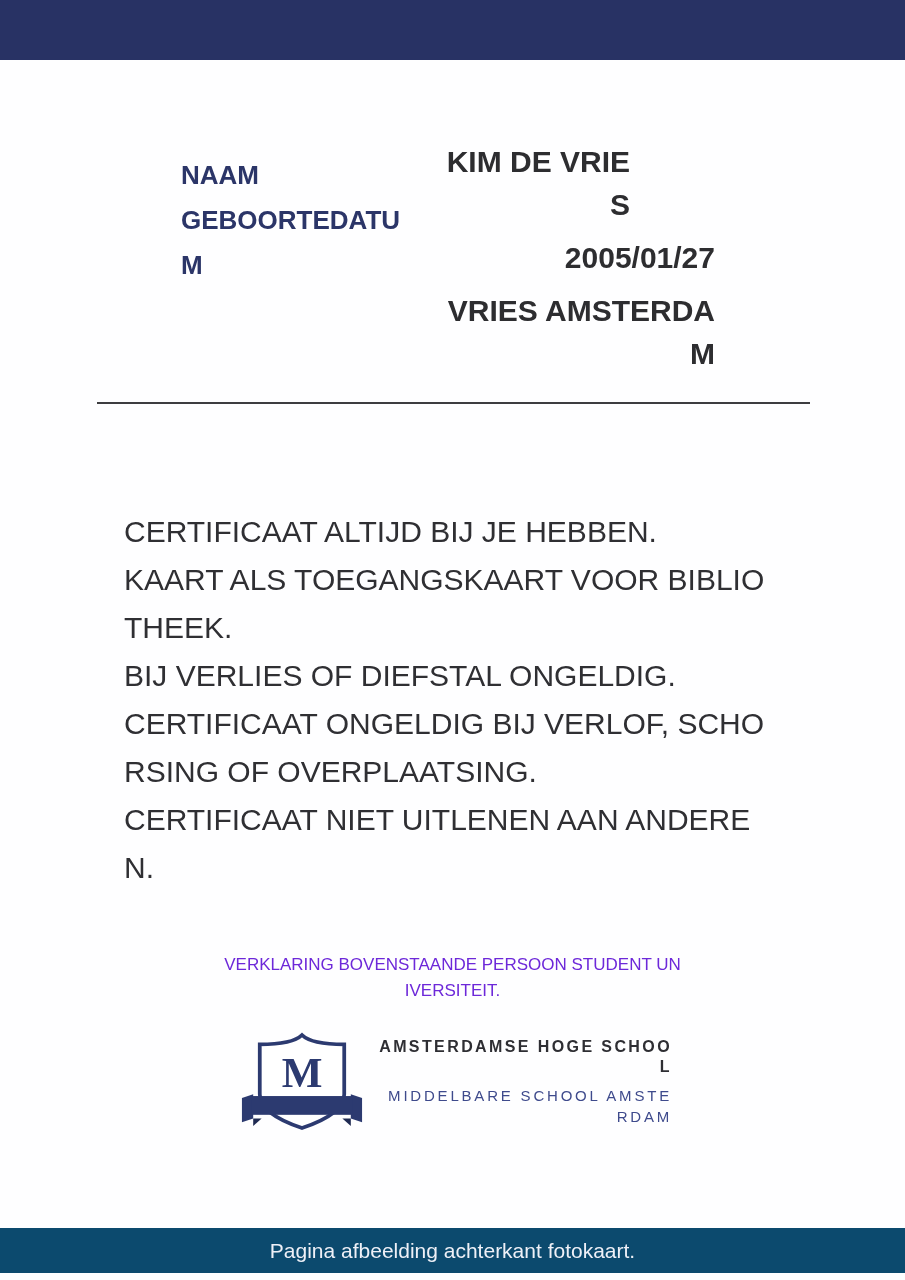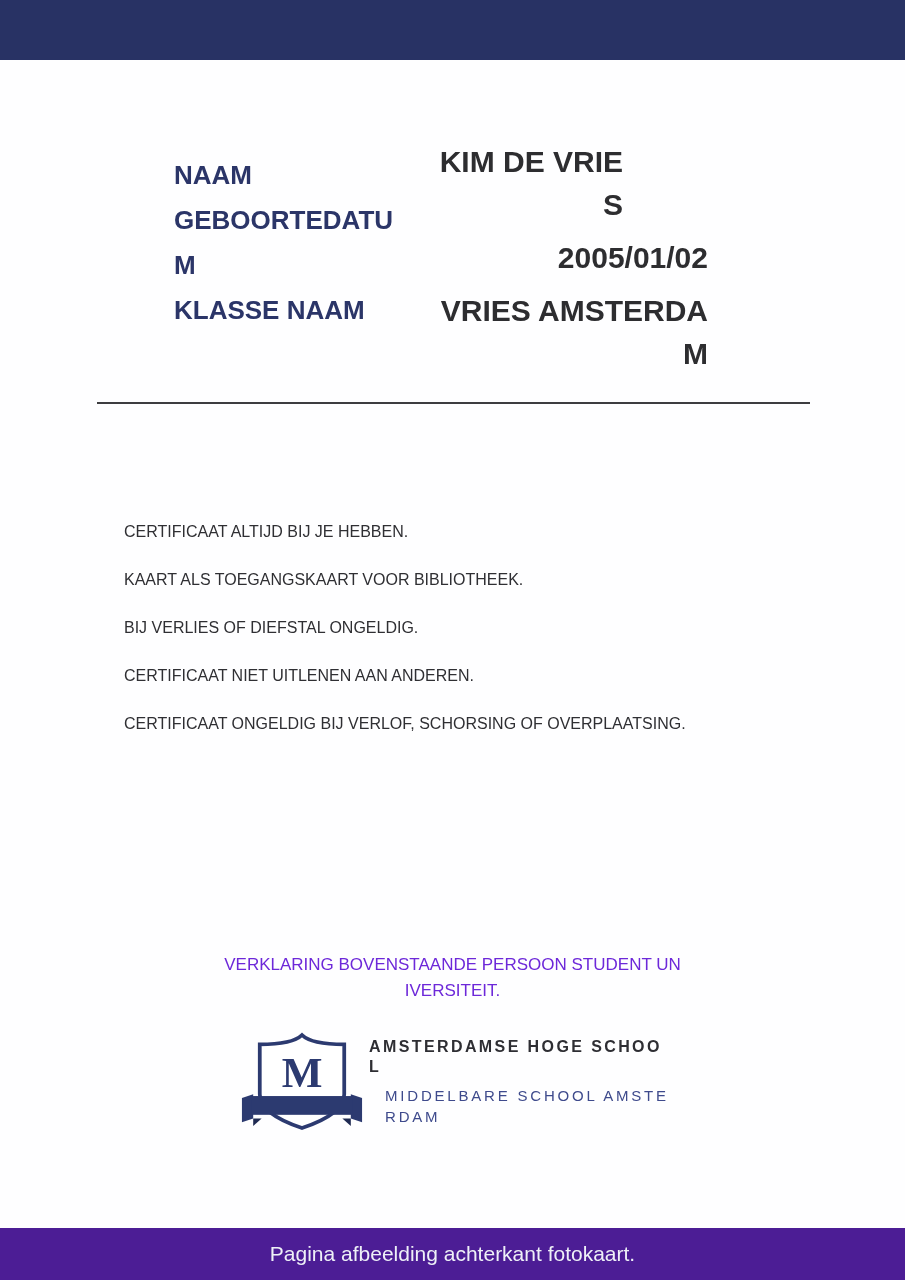--- a/index.html
+++ b/index.html
@@ -2,79 +2,78 @@
 <html><head>
 <meta charset="utf-8">
 <style>
   html,body{margin:0;padding:0;background:#fefeff;}
   .page{
     position:relative;width:905px;height:1280px;overflow:hidden;
     background:#fefeff;font-family:"Liberation Sans","DejaVu Sans",sans-serif;
   }
   .topbar{position:absolute;top:0;left:0;width:100%;height:60px;background:#283264;}
 
-  .fields{position:absolute;top:130px;left:174px;width:544px;display:flex;justify-content:space-between;}
+  .fields{position:absolute;top:130px;left:181px;width:544px;display:flex;justify-content:space-between;}
   .labels-col{width:228px;padding-top:23px;color:#2b3568;font-size:26px;font-weight:600;
     line-height:45px;word-break:break-all;}
   .labels-col p{margin:0;}
   .values-col{width:300px;text-align:right;color:#2d2d30;font-size:30px;font-weight:700;
     line-height:43px;word-break:break-all;}
   .values-col p{margin:10px;}
   .val-name{width:195px;margin-left:auto;}
   .val-team{width:280px;margin-left:auto;}
 
   .divider{position:absolute;top:402px;left:97px;width:713px;height:2px;background:#3d3d40;}
 
-  .rules{position:absolute;top:508px;left:124px;width:652px;font-size:16px;line-height:48px;
+  .rules{position:absolute;top:508px;left:124px;width:652px;font-size:30px;line-height:48px;
     color:#2f2f33;word-break:break-all;}
   .rules p{margin:0;}
 
   .declaration{position:absolute;top:952px;left:222px;width:461px;text-align:center;
     font-size:17px;line-height:26px;color:#6d28d9;word-break:break-all;}
 
   .logo-row{position:absolute;top:1032px;left:241px;display:flex;align-items:center;gap:6px;}
   .crest{flex:0 0 auto;}
-  .school-text{width:303px;text-align:left;}
+  .school-text{width:303px;text-align:right;}
   .school-name{font-size:16px;font-weight:700;letter-spacing:2.4px;line-height:20px;
     color:#2e2e33;word-break:break-all;margin:0;}
   .school-sub{font-size:15px;letter-spacing:2.8px;line-height:21px;color:#3e4a8c;
     word-break:break-all;margin:8px 0 0 16px;}
 
-  .footer{position:absolute;top:1228px;left:0;width:100%;height:52px;background:#4c1d95;
+  .footer{position:absolute;top:1228px;left:0;width:100%;height:45px;background:#0c4a6e;
     display:flex;align-items:center;justify-content:center;}
   .footer-text{color:#eef0f7;font-size:21px;}
 </style>
 </head>
 <body>
 
 <div class="page">
 
   <div class="topbar"></div>
 
   <div class="fields">
     <div class="labels-col">
       <p>NAAM</p>
       <p>GEBOORTEDATUM</p>
-      <p>KLASSE NAAM</p>
     </div>
     <div class="values-col">
       <p class="val-name">KIM DE VRIES</p>
-      <p>2005/01/02</p>
+      <p>2005/01/27</p>
       <p class="val-team">VRIES AMSTERDAM</p>
     </div>
   </div>
 
   <div class="divider"></div>
 
   <div class="rules">
     <p>CERTIFICAAT ALTIJD BIJ JE HEBBEN.</p>
     <p>KAART ALS TOEGANGSKAART VOOR BIBLIOTHEEK.</p>
     <p>BIJ VERLIES OF DIEFSTAL ONGELDIG.</p>
+    <p>CERTIFICAAT ONGELDIG BIJ VERLOF, SCHORSING OF OVERPLAATSING.</p>
     <p>CERTIFICAAT NIET UITLENEN AAN ANDEREN.</p>
-    <p>CERTIFICAAT ONGELDIG BIJ VERLOF, SCHORSING OF OVERPLAATSING.</p>
   </div>
 
   <div class="declaration">VERKLARING BOVENSTAANDE PERSOON STUDENT UNIVERSITEIT.</div>
 
   <div class="logo-row">
     <svg class="crest" viewBox="0 0 130 105" width="122" height="99" xmlns="http://www.w3.org/2000/svg">
       <polygon points="1,70 13,66 13,92 1,96" fill="#2c3a70"></polygon>
       <polygon points="129,70 117,66 117,92 129,96" fill="#2c3a70"></polygon>
       <polygon points="13,92 22,92 13,100" fill="#1f2a52"></polygon>
       <polygon points="117,92 108,92 117,100" fill="#1f2a52"></polygon>

